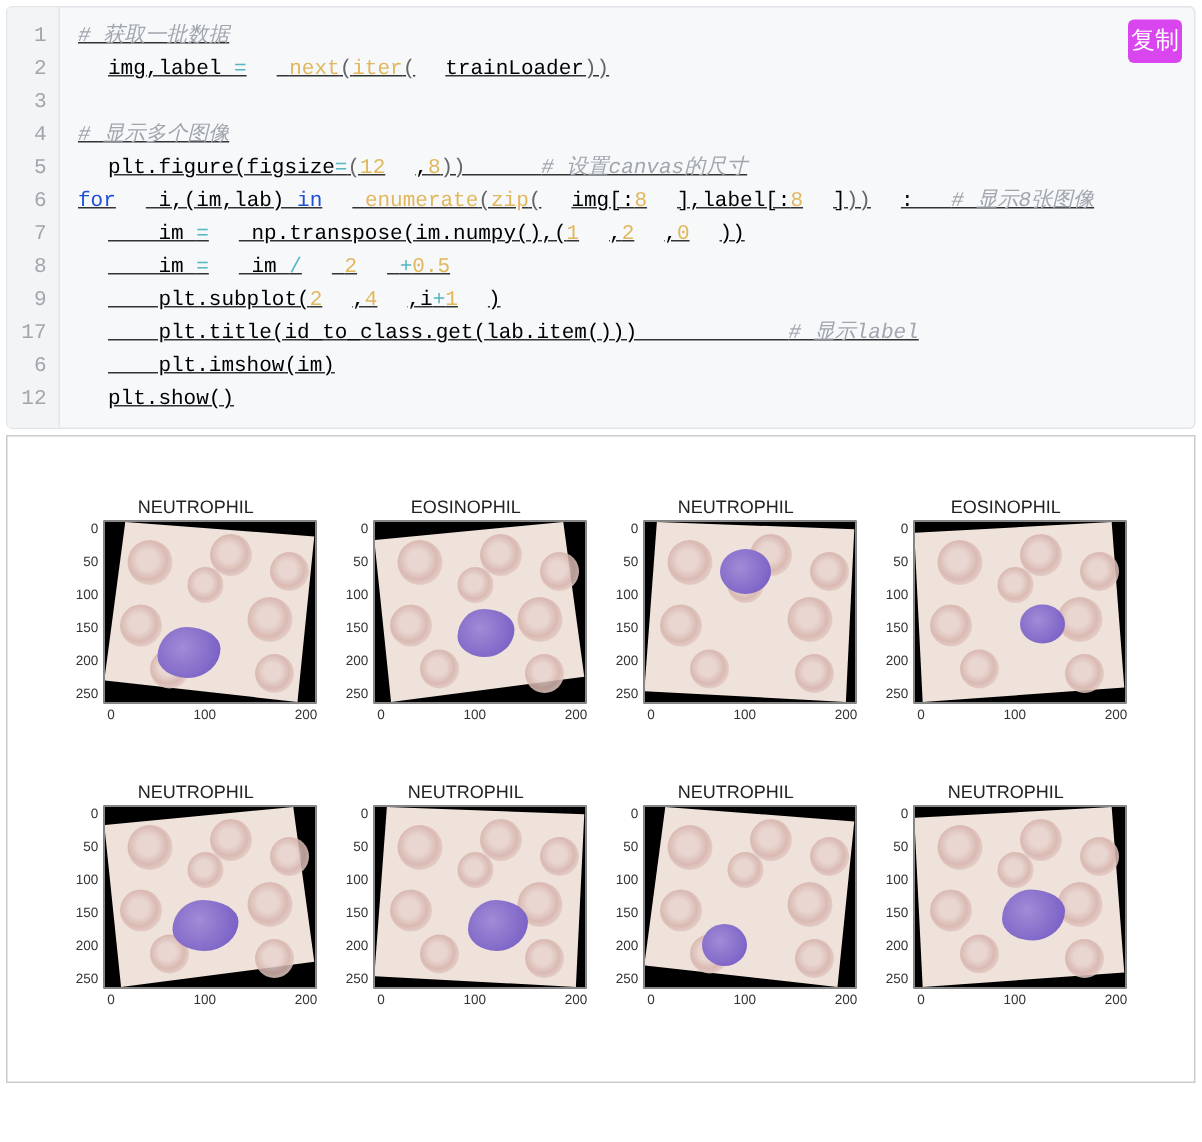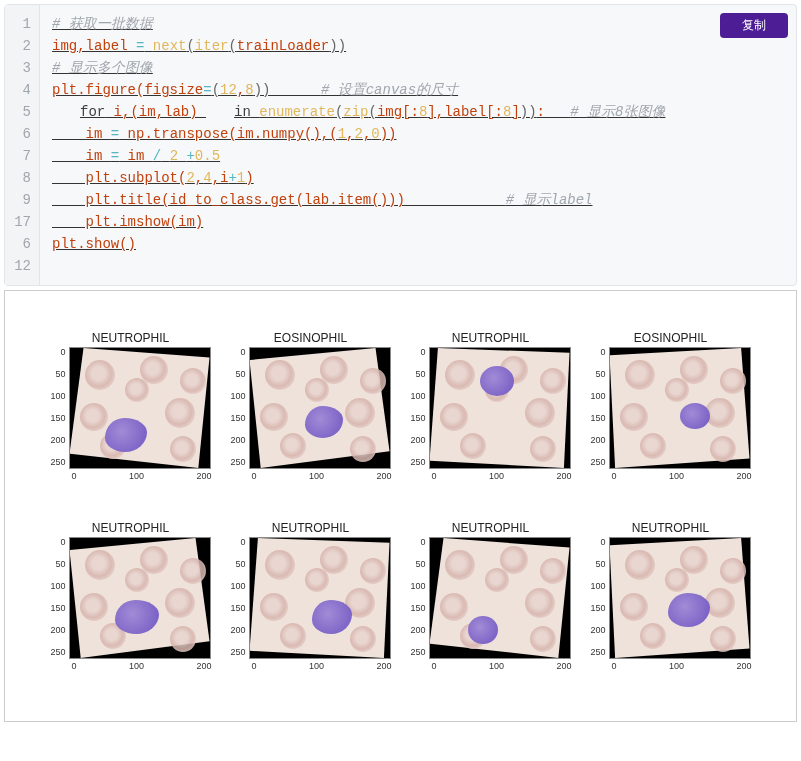--- a/index.html
+++ b/index.html
@@ -30,36 +30,36 @@
   }
   .gutter div { padding: 0 8px; }
   .code {
     padding: 8px 12px;
     flex: 1;
     white-space: pre;
     overflow-x: auto;
   }
   .code-line { display: block; text-decoration: underline; }
   .cm { color: #a0a6ad; font-style: italic; }
-  .kw { color: #404040; margin-left: 28px; }
+  .kw { color: #1d4ed8; }
   .fn { color: #e2b75c; }
   .num { color: #e2b75c; }
   .op { color: #56b6c2; }
-  .id { color: #c2410c; }
+  .id { color: #000000; margin-left: 20px; }
   .paren { color: #666; }
   .copy-btn {
     position: absolute;
     top: 8px;
     right: 8px;
-    background: #4c1d95;
+    background: #d946ef;
     color: #fff;
     border: none;
     border-radius: 4px;
-    padding: 4px 22px;
-    font-size: 12px;
+    padding: 4px 2px;
+    font-size: 16px;
     cursor: pointer;
   }
   .result-label {
     font-size: 15px;
     margin: 14px 4px 10px 4px;
     color: #333;
   }
   .figure-window {
     margin: 0 4px;
     border: 1px solid #ccc;

